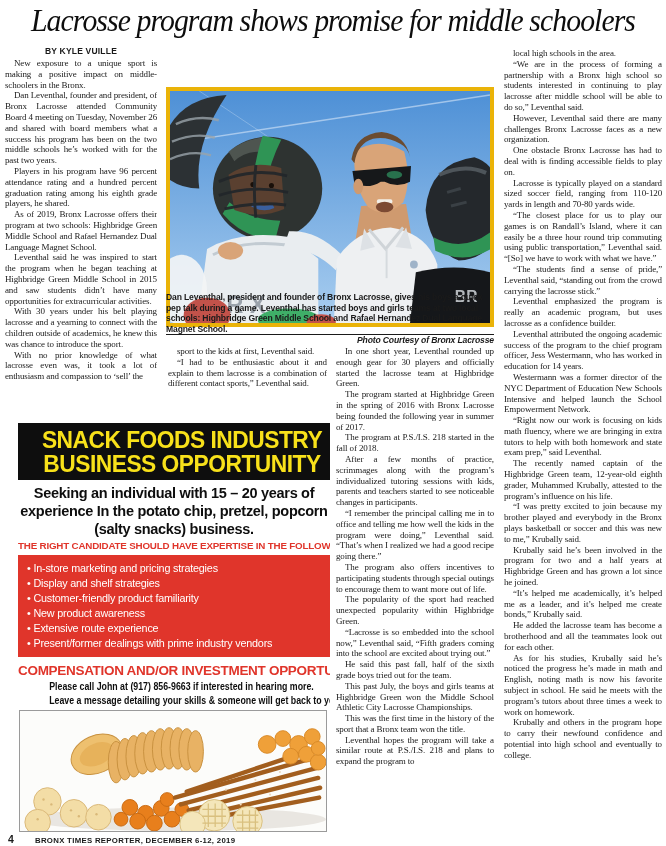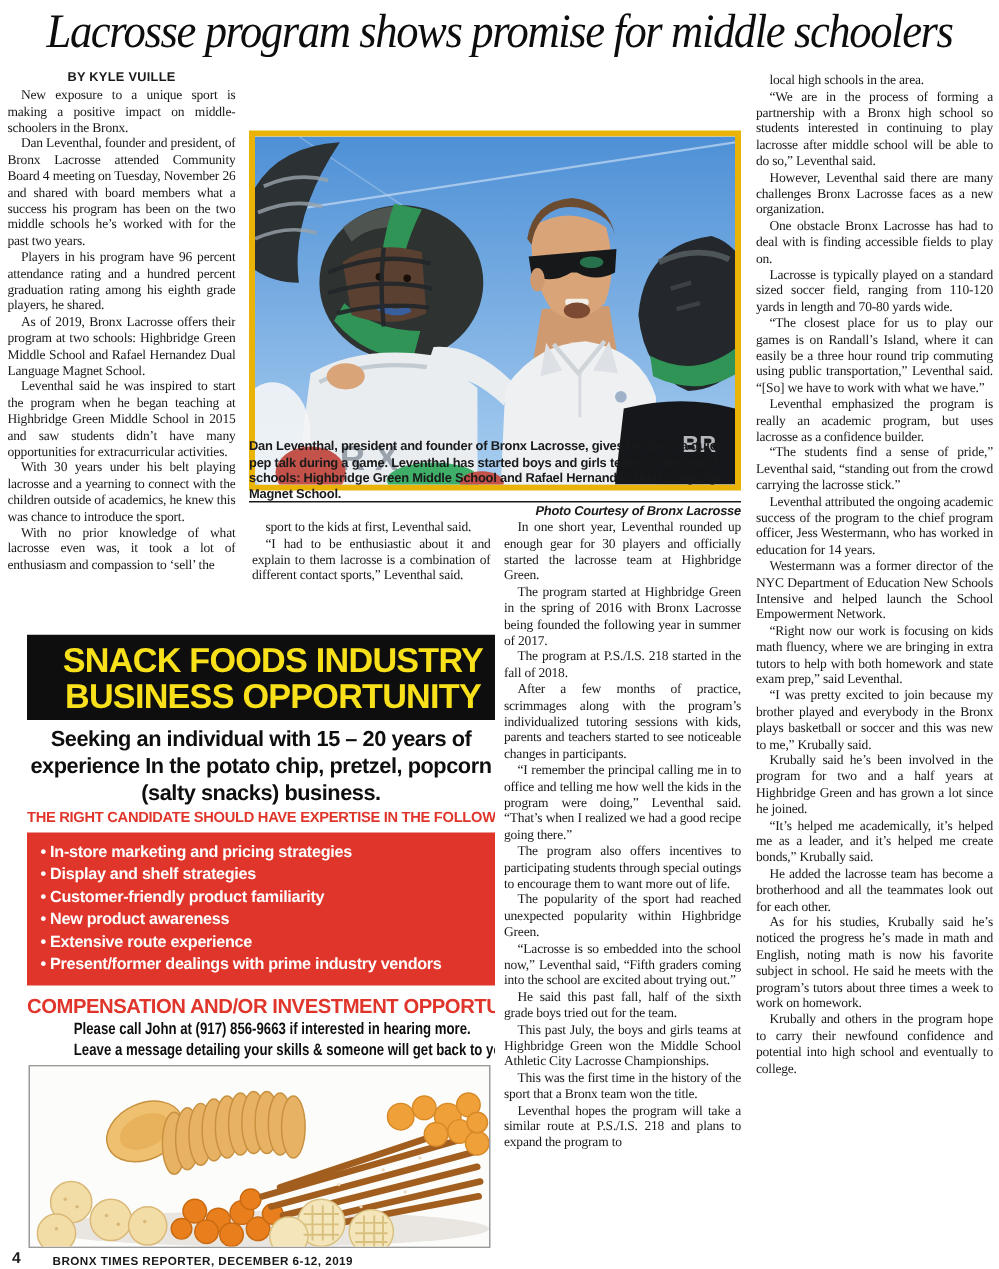--- a/index.html
+++ b/index.html
@@ -32,21 +32,21 @@
 
   .ad{left:18px;top:423px;width:312px;height:412px;background:#ffffff;
       font-family:"Liberation Sans",sans-serif;overflow:hidden;}
   .ad-head{background:#0e0e0e;color:#f8e11a;text-align:center;padding:5px 0 4px 16px;}
   .ad-head div{font-weight:bold;font-size:23px;line-height:24px;letter-spacing:-.5px;transform:scaleX(.99);}
   .ad-intro{color:#0e0e0e;font-weight:bold;font-size:14.5px;line-height:18px;letter-spacing:-.3px;
     text-align:center;margin:4px 2px 2px 2px;}
   .ad-qualifier{color:#e0352b;font-weight:bold;font-size:9.8px;letter-spacing:-.2px;
     text-align:center;margin:0 0 4px 0;white-space:nowrap;}
   .ad-bullets{background:#e0352b;color:#ffffff;padding:6px 6px 6px 9px;}
-  .ad-bullet{font-weight:bold;font-size:10.8px;line-height:15px;letter-spacing:-.2px;margin:0;text-indent:0;}
+  .ad-bullet{font-weight:normal;font-size:10.8px;line-height:15px;letter-spacing:-.2px;margin:0;text-indent:0;}
   .ad-bullet::before{content:"• ";}
   .ad-comp{color:#e0352b;font-weight:bold;font-size:13.5px;letter-spacing:-.3px;text-align:center;margin-top:6px;white-space:nowrap;}
   .ad-contact{color:#0e0e0e;font-weight:bold;font-size:11px;line-height:12px;text-align:center;
     white-space:nowrap;transform:scaleX(.8);transform-origin:center;margin-top:2px;}
   .ad-photo{margin-top:4px;margin-left:1px;width:308px;height:122px;border:1px solid #9a9a9a;box-sizing:border-box;}
   .ad-photo svg{display:block;width:100%;height:100%;}
 
   .footer{left:0;top:833px;width:666px;height:13px;font-family:"Liberation Sans",sans-serif;font-weight:bold;}
   .pgnum{position:absolute;left:8px;top:0;font-size:10.5px;}
   .pub{position:absolute;left:35px;top:3px;font-size:7.8px;letter-spacing:.3px;}
@@ -164,25 +164,26 @@
     <p>This was the first time in the history of the sport that a Bronx team won the title.</p>
     <p>Leventhal hopes the program will take a similar route at P.S./I.S. 218 and plans to expand the program to</p>
   </div>
 <div class="abs col col3">
     <p>local high schools in the area.</p>
     <p>“We are in the process of forming a partnership with a Bronx high school so students interested in continuing to play lacrosse after middle school will be able to do so,” Leventhal said.</p>
     <p>However, Leventhal said there are many challenges Bronx Lacrosse faces as a new organization.</p>
     <p>One obstacle Bronx Lacrosse has had to deal with is finding accessible fields to play on.</p>
     <p>Lacrosse is typically played on a standard sized soccer field, ranging from 110-120 yards in length and 70-80 yards wide.</p>
     <p>“The closest place for us to play our games is on Randall’s Island, where it can easily be a three hour round trip commuting using public transportation,” Leventhal said. “[So] we have to work with what we have.”</p>
+    <p>“The students find a sense of pride,” Leventhal said, “standing out from the crowd carrying the lacrosse stick.”</p>
     <p>Leventhal emphasized the program is really an academic program, but uses lacrosse as a confidence builder.</p>
-    <p>“The students find a sense of pride,” Leventhal said, “standing out from the crowd carrying the lacrosse stick.”</p>
     <p>Leventhal attributed the ongoing academic success of the program to the chief program officer, Jess Westermann, who has worked in education for 14 years.</p>
     <p>Westermann was a former director of the NYC Department of Education New Schools Intensive and helped launch the School Empowerment Network.</p>
     <p>“Right now our work is focusing on kids math fluency, where we are bringing in extra tutors to help with both homework and state exam prep,” said Leventhal.</p>
+    <p>The recently named captain of the Highbridge Green team, 12-year-old eighth grader, Muhammed Krubally, attested to the program’s influence on his life.</p>
     <p>“I was pretty excited to join because my brother played and everybody in the Bronx plays basketball or soccer and this was new to me,” Krubally said.</p>
     <p>Krubally said he’s been involved in the program for two and a half years at Highbridge Green and has grown a lot since he joined.</p>
     <p>“It’s helped me academically, it’s helped me as a leader, and it’s helped me create bonds,” Krubally said.</p>
     <p>He added the lacrosse team has become a brotherhood and all the teammates look out for each other.</p>
     <p>As for his studies, Krubally said he’s noticed the progress he’s made in math and English, noting math is now his favorite subject in school. He said he meets with the program’s tutors about three times a week to work on homework.</p>
     <p>Krubally and others in the program hope to carry their newfound confidence and potential into high school and eventually to college.</p>
   </div>
 
 <div class="abs ad">
   <div class="ad-head">

